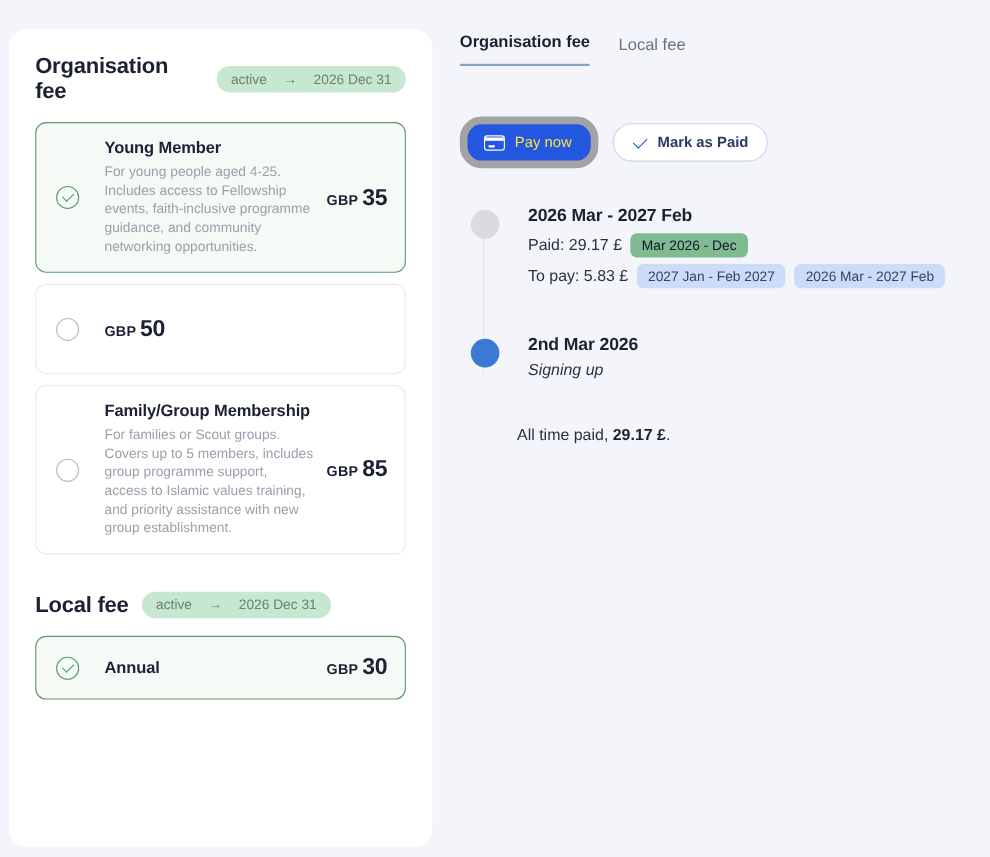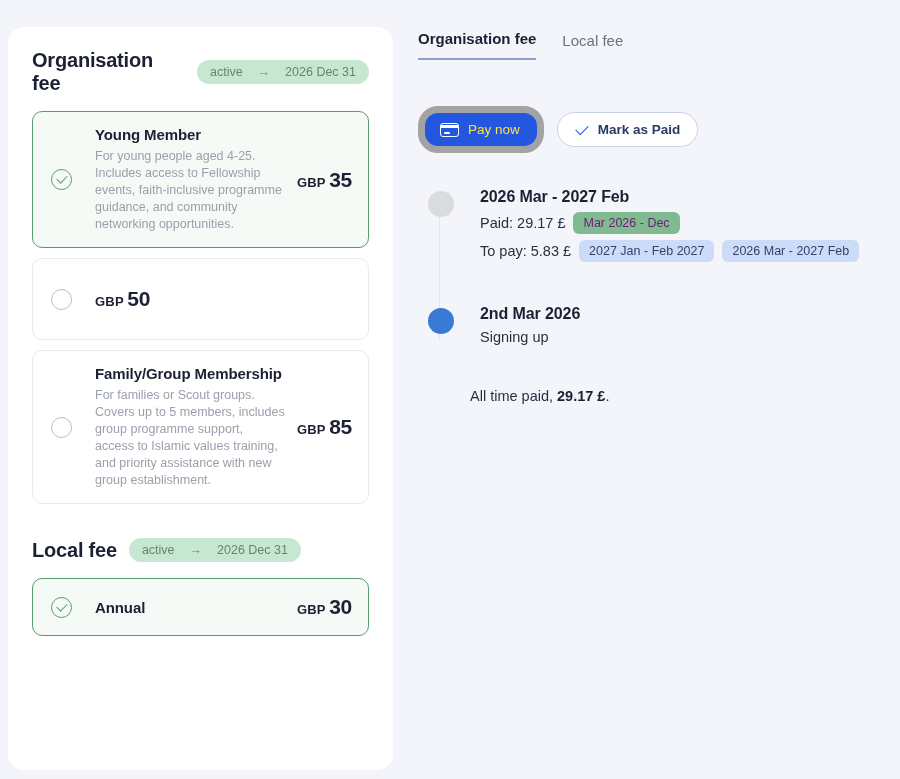--- a/index.html
+++ b/index.html
@@ -283,24 +283,24 @@
   }
 
   .badge {
     display: inline-flex;
     align-items: center;
     border-radius: 6px;
     padding: 4px 10px;
     font-size: 12.5px;
     white-space: nowrap;
   }
-  .badge.green { background: #7fba90; color: #701a75; }
+  .badge.green { background: #7fba90; color: #0f172a; }
   .badge.blue  { background: #ccdcf8; color: #33426b; }
 
-  .tl-sub { font-size: 14.5px; color: #2b3040; }
+  .tl-sub { font-size: 14.5px; color: #2b3040; font-style: italic; }
 
   .alltime {
     margin-top: 7px;
     font-size: 14.5px;
     color: #2b3040;
   }
   .alltime b { font-weight: bold; color: #1b2033; }
 </style>
 </head>
 <body>

